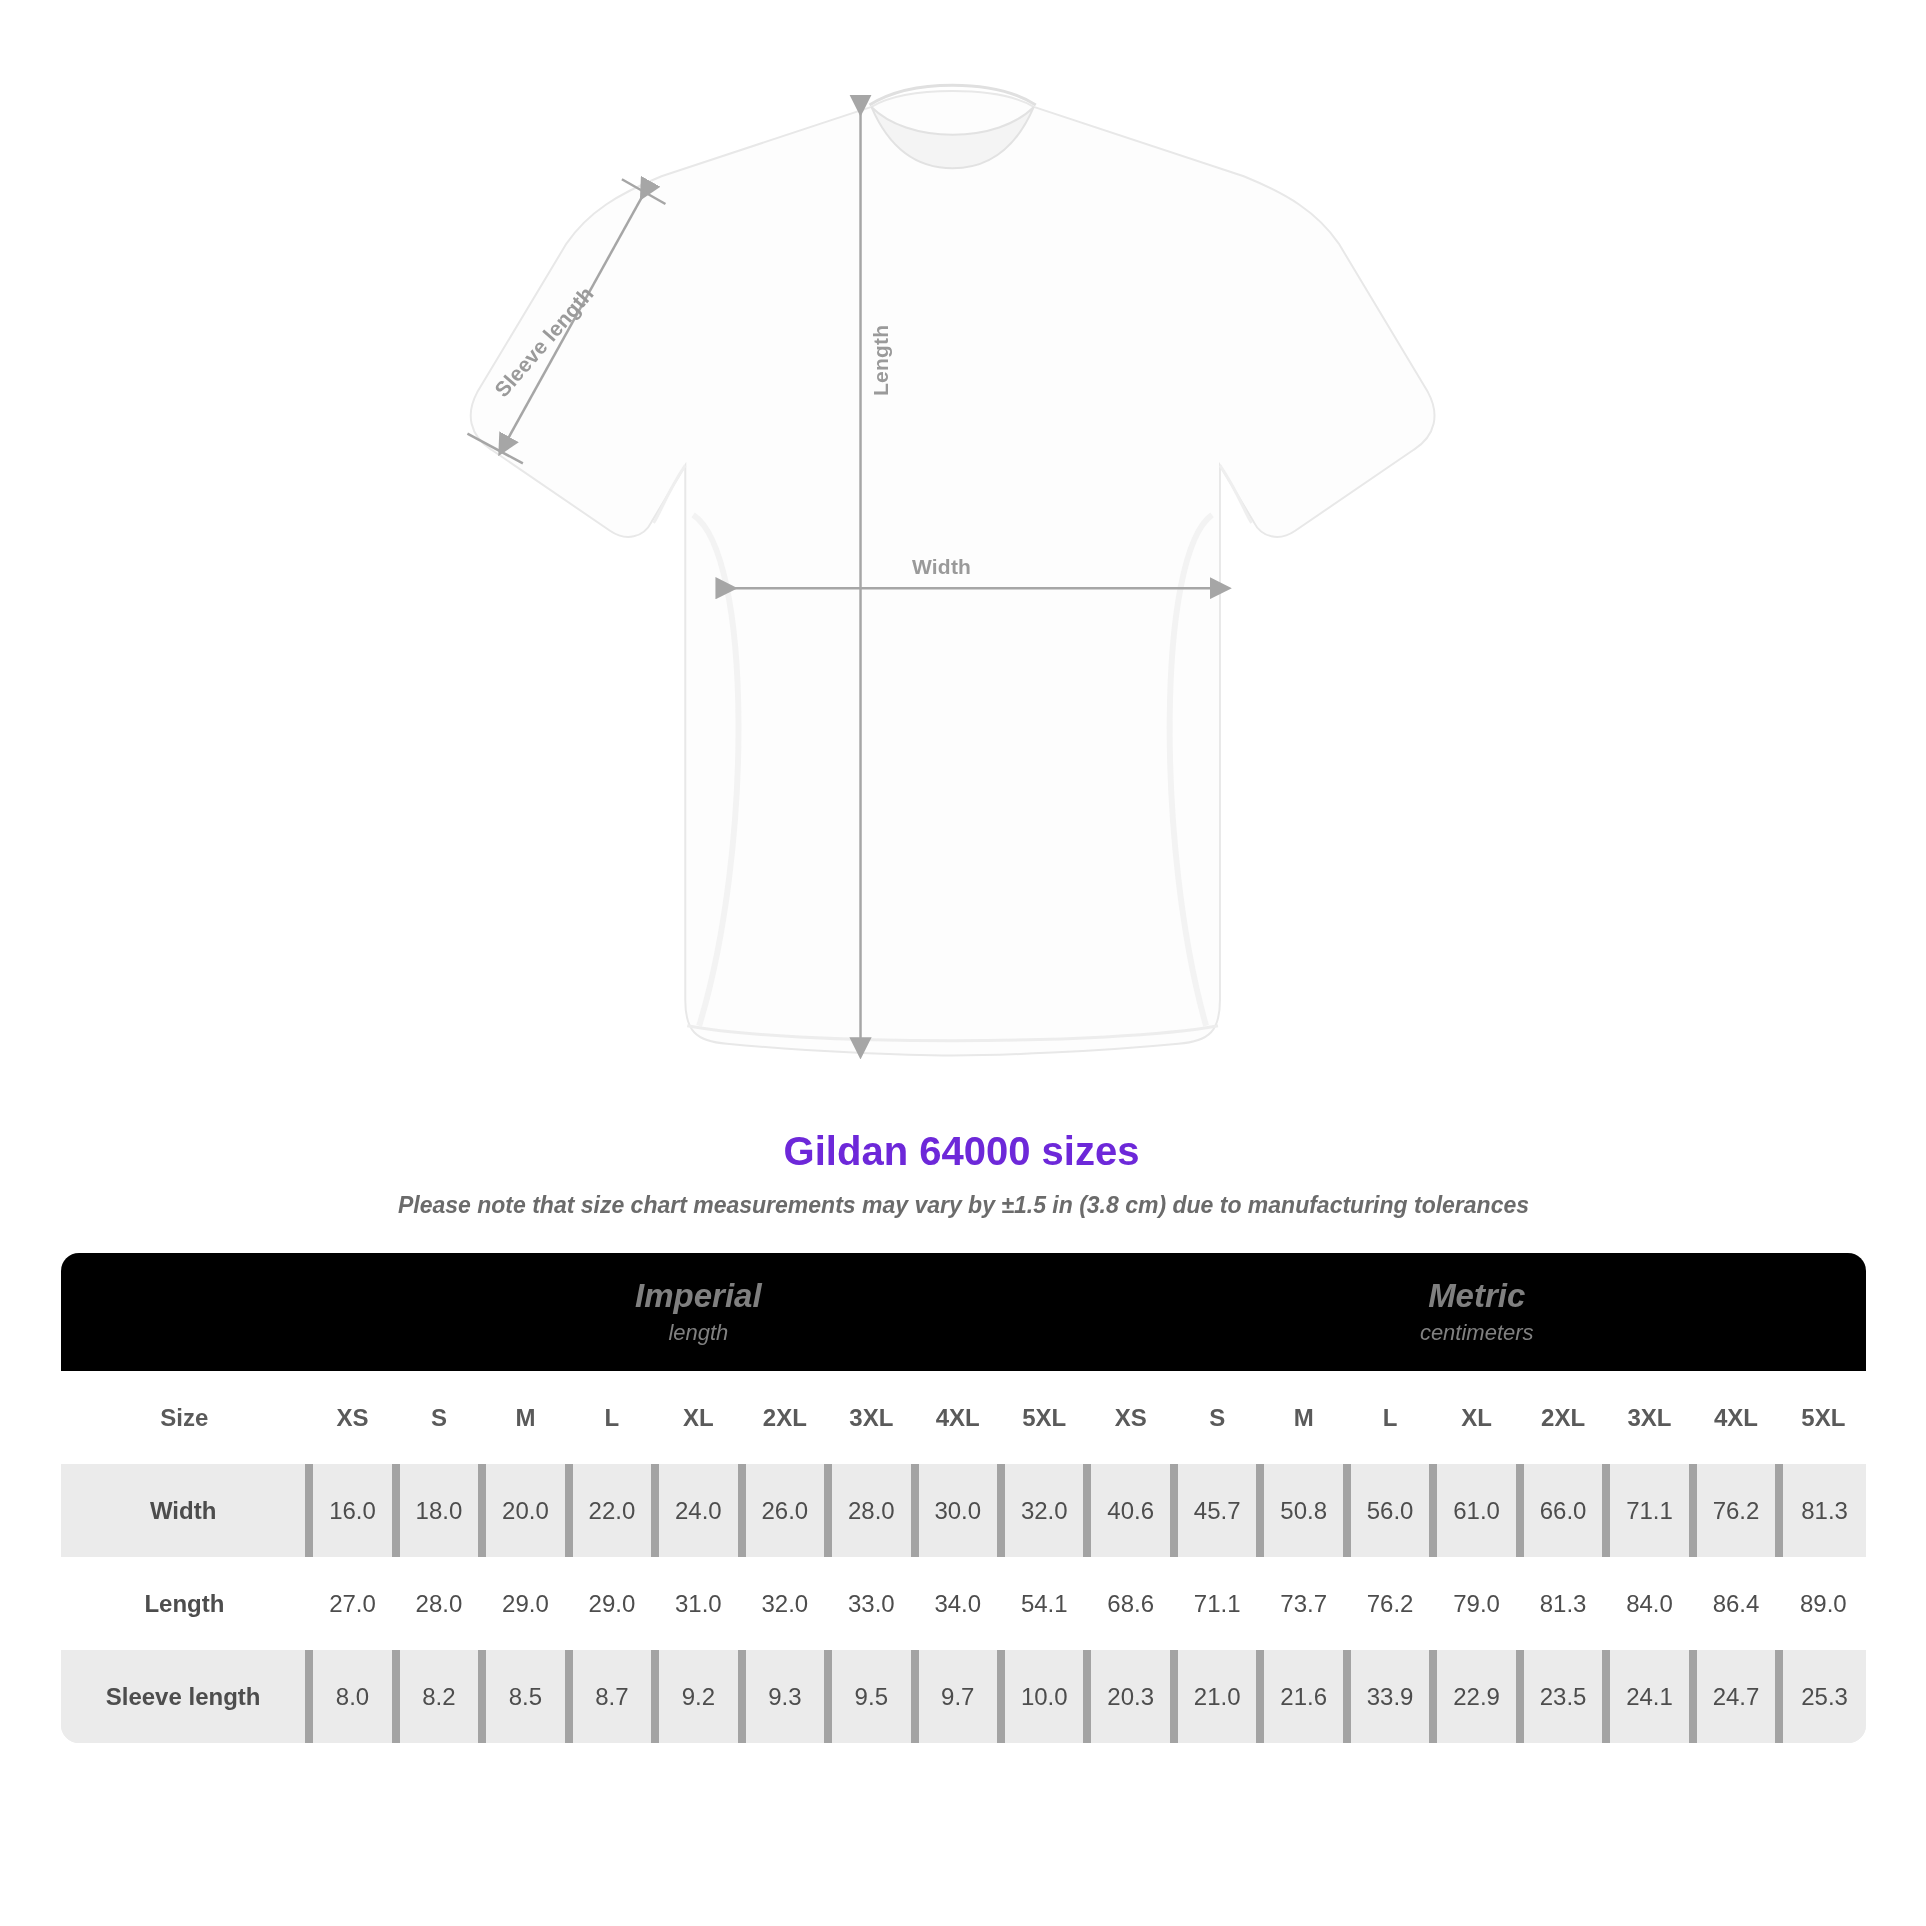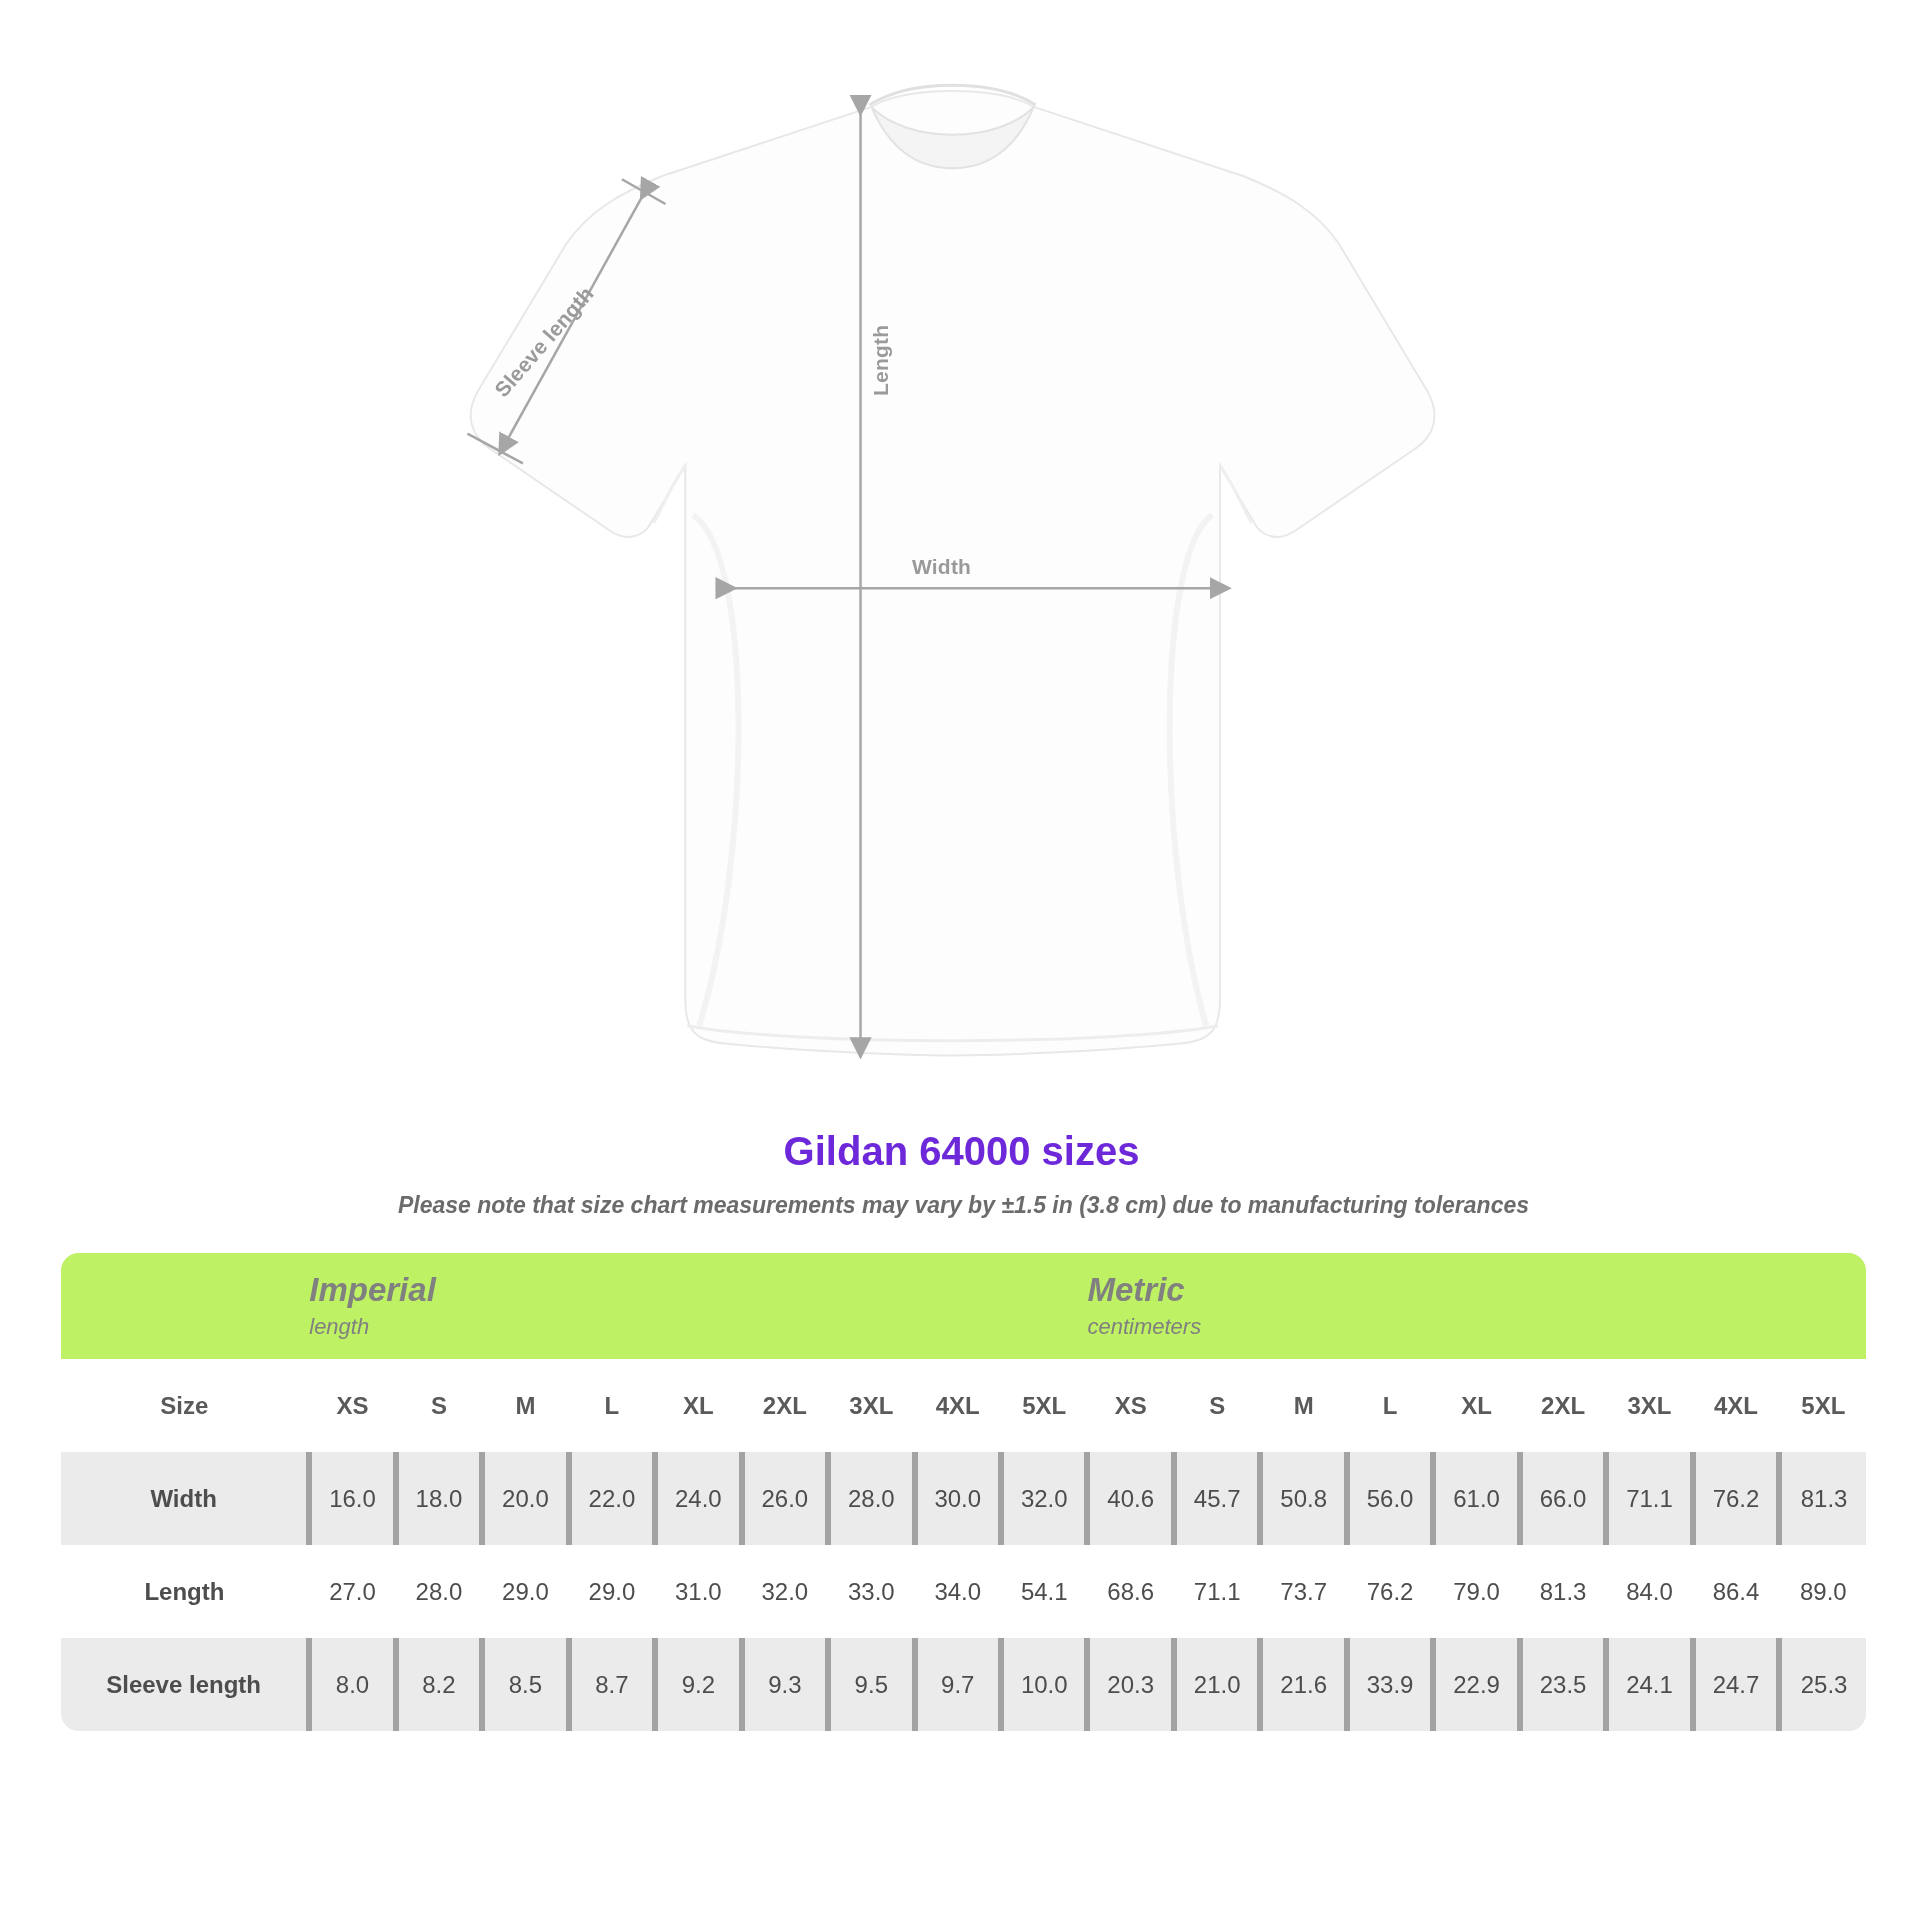--- a/index.html
+++ b/index.html
@@ -82,23 +82,23 @@
     border-collapse: collapse;
     width: 100%;
     table-layout: fixed;
   }
   table.size-table td,
   table.size-table th {
     padding: 0;
     margin: 0;
   }
   .unit-head {
-    height: 106px;
-    text-align: left;
-    background: #bef264;
+    height: 118px;
+    text-align: center;
+    background: #000000;
     vertical-align: middle;
   }
   .unit-head .unit-name {
     font-size: 33px;
     font-weight: bold;
     font-style: italic;
     color: #808080;
     line-height: 1.25;
   }
   .unit-head .unit-sub {
@@ -119,21 +119,21 @@
     font-size: 24px;
     color: #4d4d4d;
     height: 93px;
     vertical-align: middle;
   }
   tr.r-size .cell, tr.r-size .row-head { background: #ffffff; margin-top: 36px; }
   tr.r-alt .cell, tr.r-alt .row-head { background: #ebebeb; }
   tr.r-white .cell, tr.r-white .row-head { background: #ffffff; }
   tr.r-size .cell { font-weight: bold; color: #5a5a5a; }
   .sep-left { border-left: 3px solid #ffffff; }
-  tr.r-alt .sep-left { border-left: 6px solid #a3a3a3; }
+  tr.r-alt .sep-left { border-left: 8px solid #a3a3a3; }
 </style>
 </head>
 <body>
 
 <div class="page">
 
   <div class="illustration">
     <svg class="shirt-svg" width="1927" height="1109" viewBox="0 0 1946 1120">
       <defs>
         <marker id="arrHead" markerWidth="9" markerHeight="9" refX="5" refY="4.5" orient="auto">

